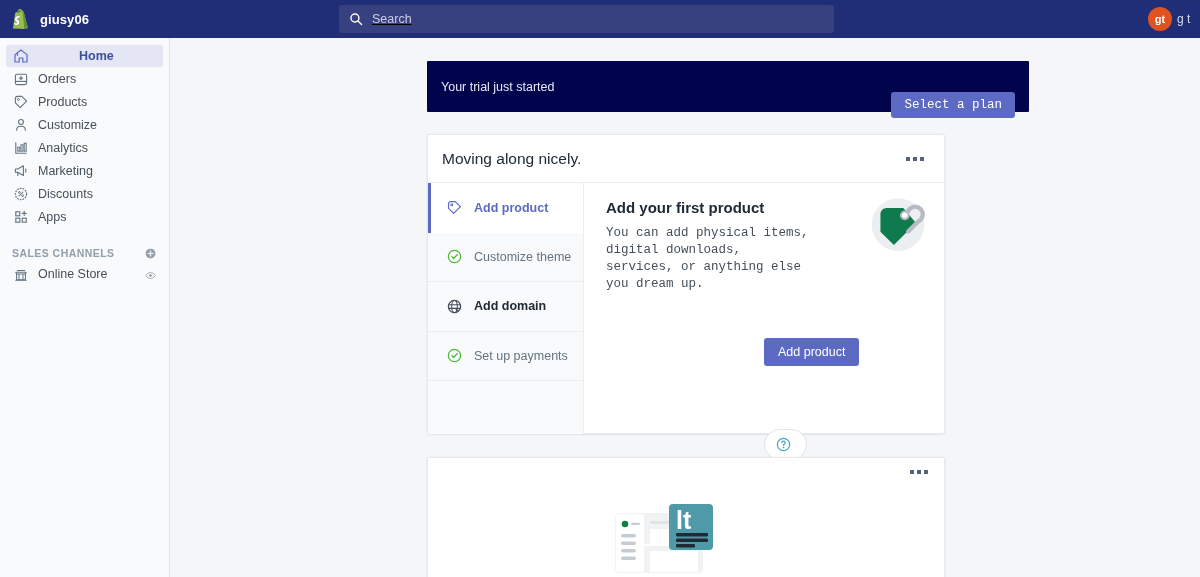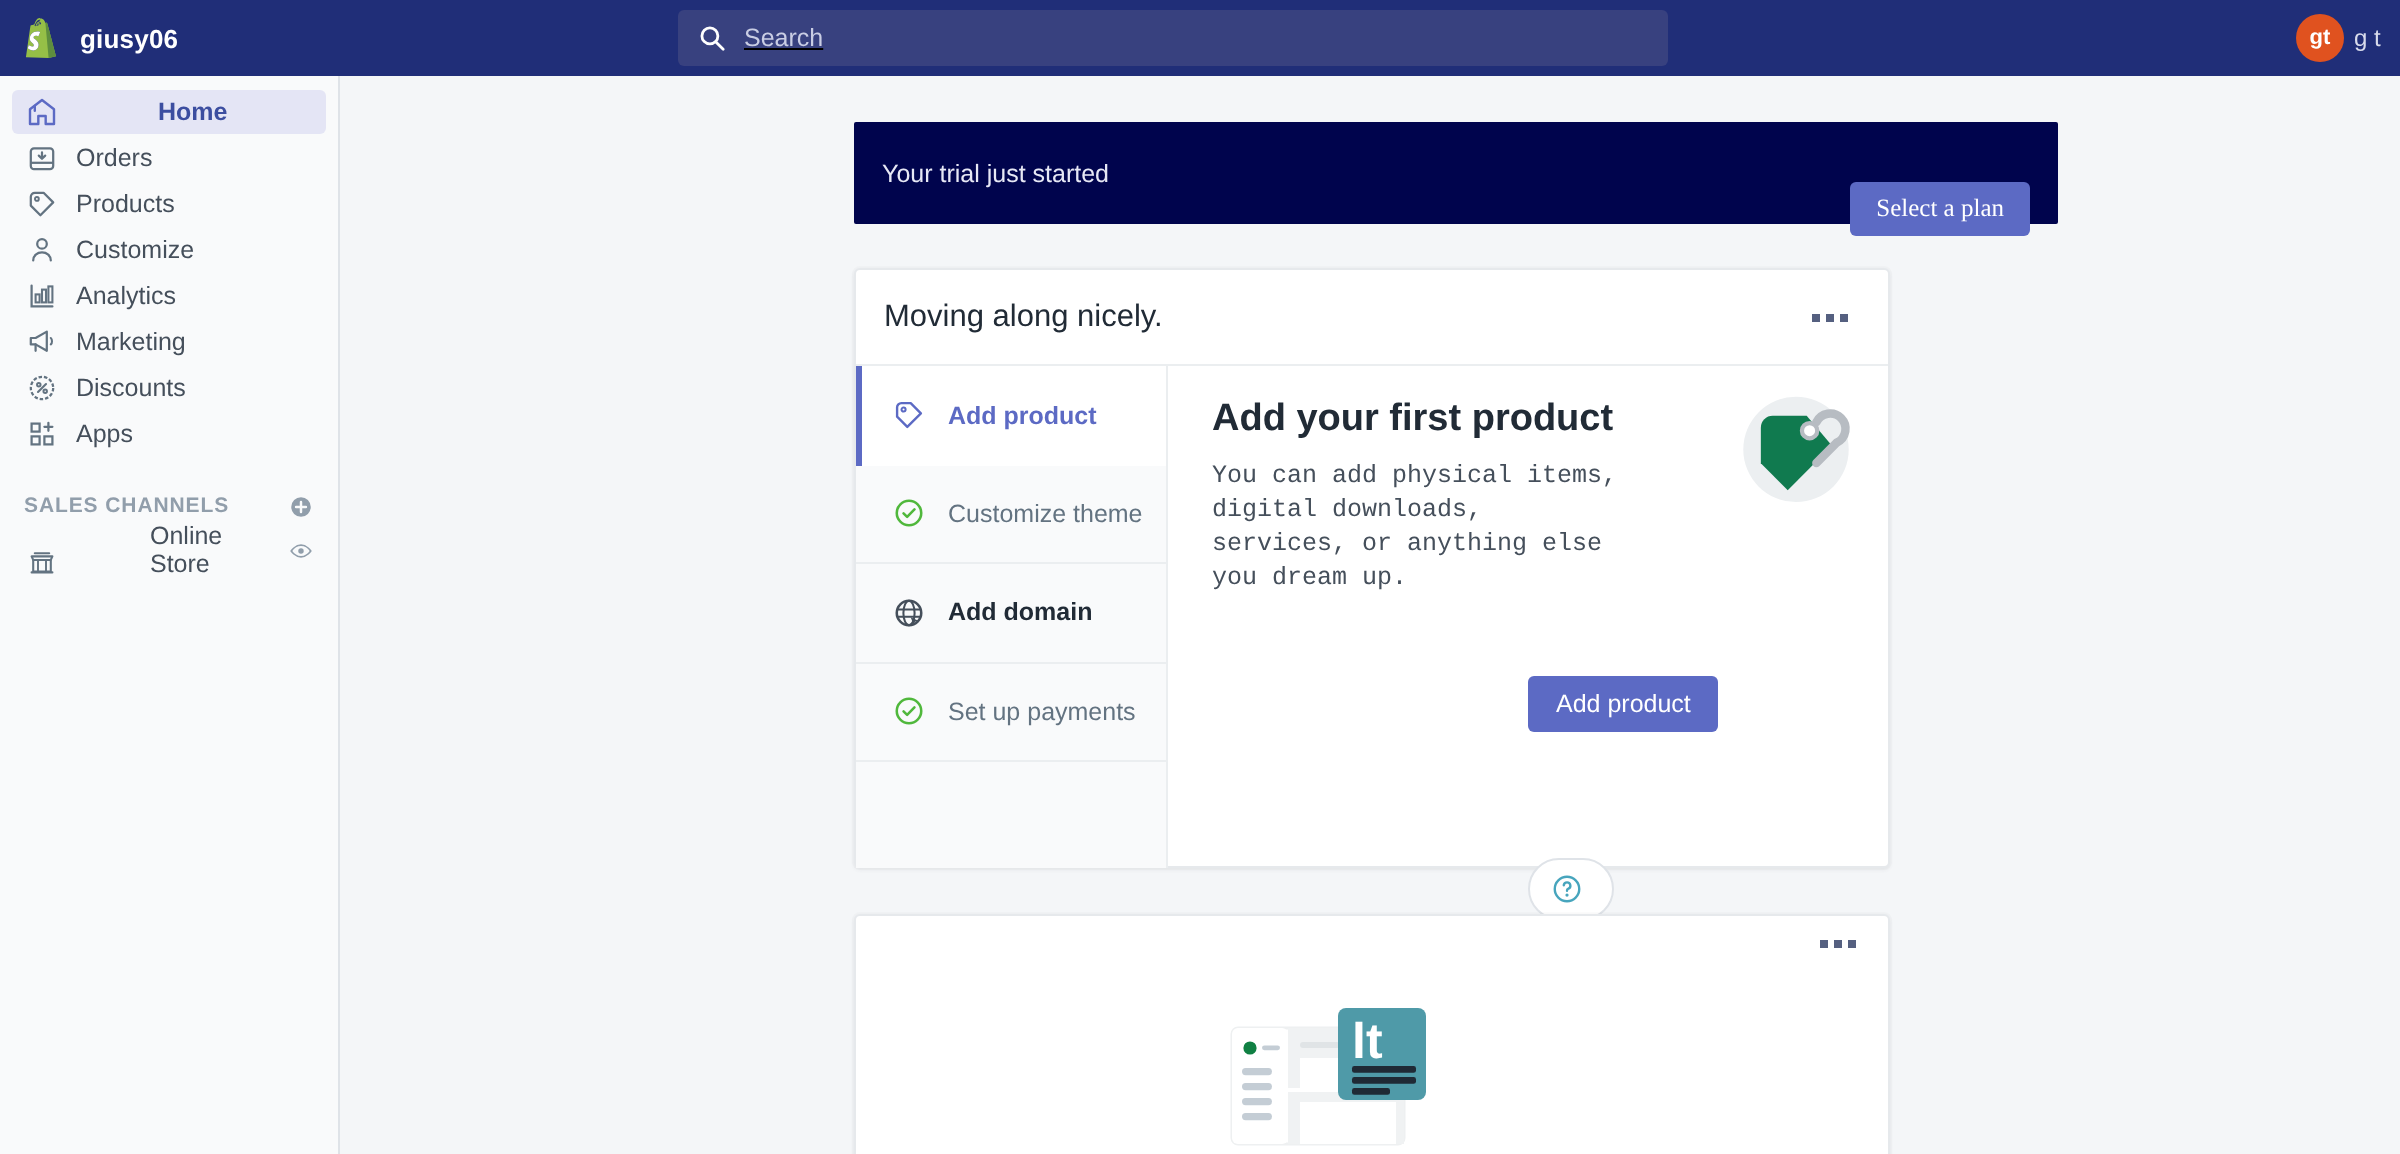--- a/index.html
+++ b/index.html
@@ -103,21 +103,21 @@
     padding: 0 14px 0 14px;
     border-radius: 1px;
   }
   .trial-text { color: #e6e8f5; font-size: 12.5px; flex: 1; }
   .plan-btn {
     background: #5c6ac4; color: #ffffff;
     font-size: 12.5px;
     border: none; border-radius: 3px;
     padding: 6px 13px;
     cursor: pointer;
-    font-family: Liberation Serif, serif;
+    font-family: Liberation Mono, monospace;
     margin-top: 36px;
   }
 
   .card {
     position: absolute;
     background: #ffffff;
     border: 1px solid #e6e9ec;
     border-radius: 3px;
     box-shadow: 0 0 0 1px rgba(63,63,68,0.02), 0 1px 2px rgba(63,63,68,0.07);
   }
@@ -169,21 +169,21 @@
   .task.active .task-label { color: #5c6ac4; font-weight: bold; }
   .task.done .task-label { color: #637381; }
   .task.pending .task-label { color: #212b36; font-weight: bold; }
   .task-spacer { height: 53px; }
 
   .task-detail {
     flex: 1; position: relative;
     padding: 16px 18px 0 22px;
   }
   .detail-title {
-    font-size: 19px; font-weight: bold; color: #212b36;
+    font-size: 15px; font-weight: bold; color: #212b36;
     margin-bottom: 9px;
   }
   .detail-body {
     font-size: 12.5px; color: #454f5b; line-height: 17px;
     width: 205px;
     font-family: Liberation Mono, monospace;
   }
   .add-product-btn {
     position: absolute; left: 180px; top: 155px;
     background: #5c6ac4; color: #ffffff;
@@ -331,21 +331,21 @@
     <span class="channels-title">SALES CHANNELS</span>
     <span class="icon-btn">
       <svg width="13" height="13" viewBox="0 0 20 20">
           <circle cx="10" cy="10" r="7.5" fill="#919eab"></circle>
           <path d="M10 6.2v7.6M6.2 10h7.6" stroke="#f9fafb" stroke-width="1.9" stroke-linecap="round"></path>
         </svg>
     </span>
   </div>
 
   <div class="nav-item" style="justify-content:space-between;padding-right:6px;">
-    <span style="display:flex;align-items:flex-end;gap:37px;">
+    <span style="display:flex;align-items:flex-start;">
       <span class="nav-icon">
         <svg width="16" height="16" viewBox="0 0 20 20">
             <path d="M3.5 6.5h13l-1 2.2h-11z" fill="none" stroke="#637381" stroke-width="1.3" stroke-linejoin="round"></path>
             <path d="M4.5 8.7v7.3h11V8.7" fill="none" stroke="#637381" stroke-width="1.3"></path>
             <path d="M7.5 9v7M12.5 9v7" stroke="#637381" stroke-width="1.2"></path>
             <path d="M3.5 16.5h13" stroke="#637381" stroke-width="1.3" stroke-linecap="round"></path>
             <path d="M5.5 4.5h9" stroke="#637381" stroke-width="1.3" stroke-linecap="round"></path>
           </svg>
       </span>
       <span class="nav-label">Online Store</span>

